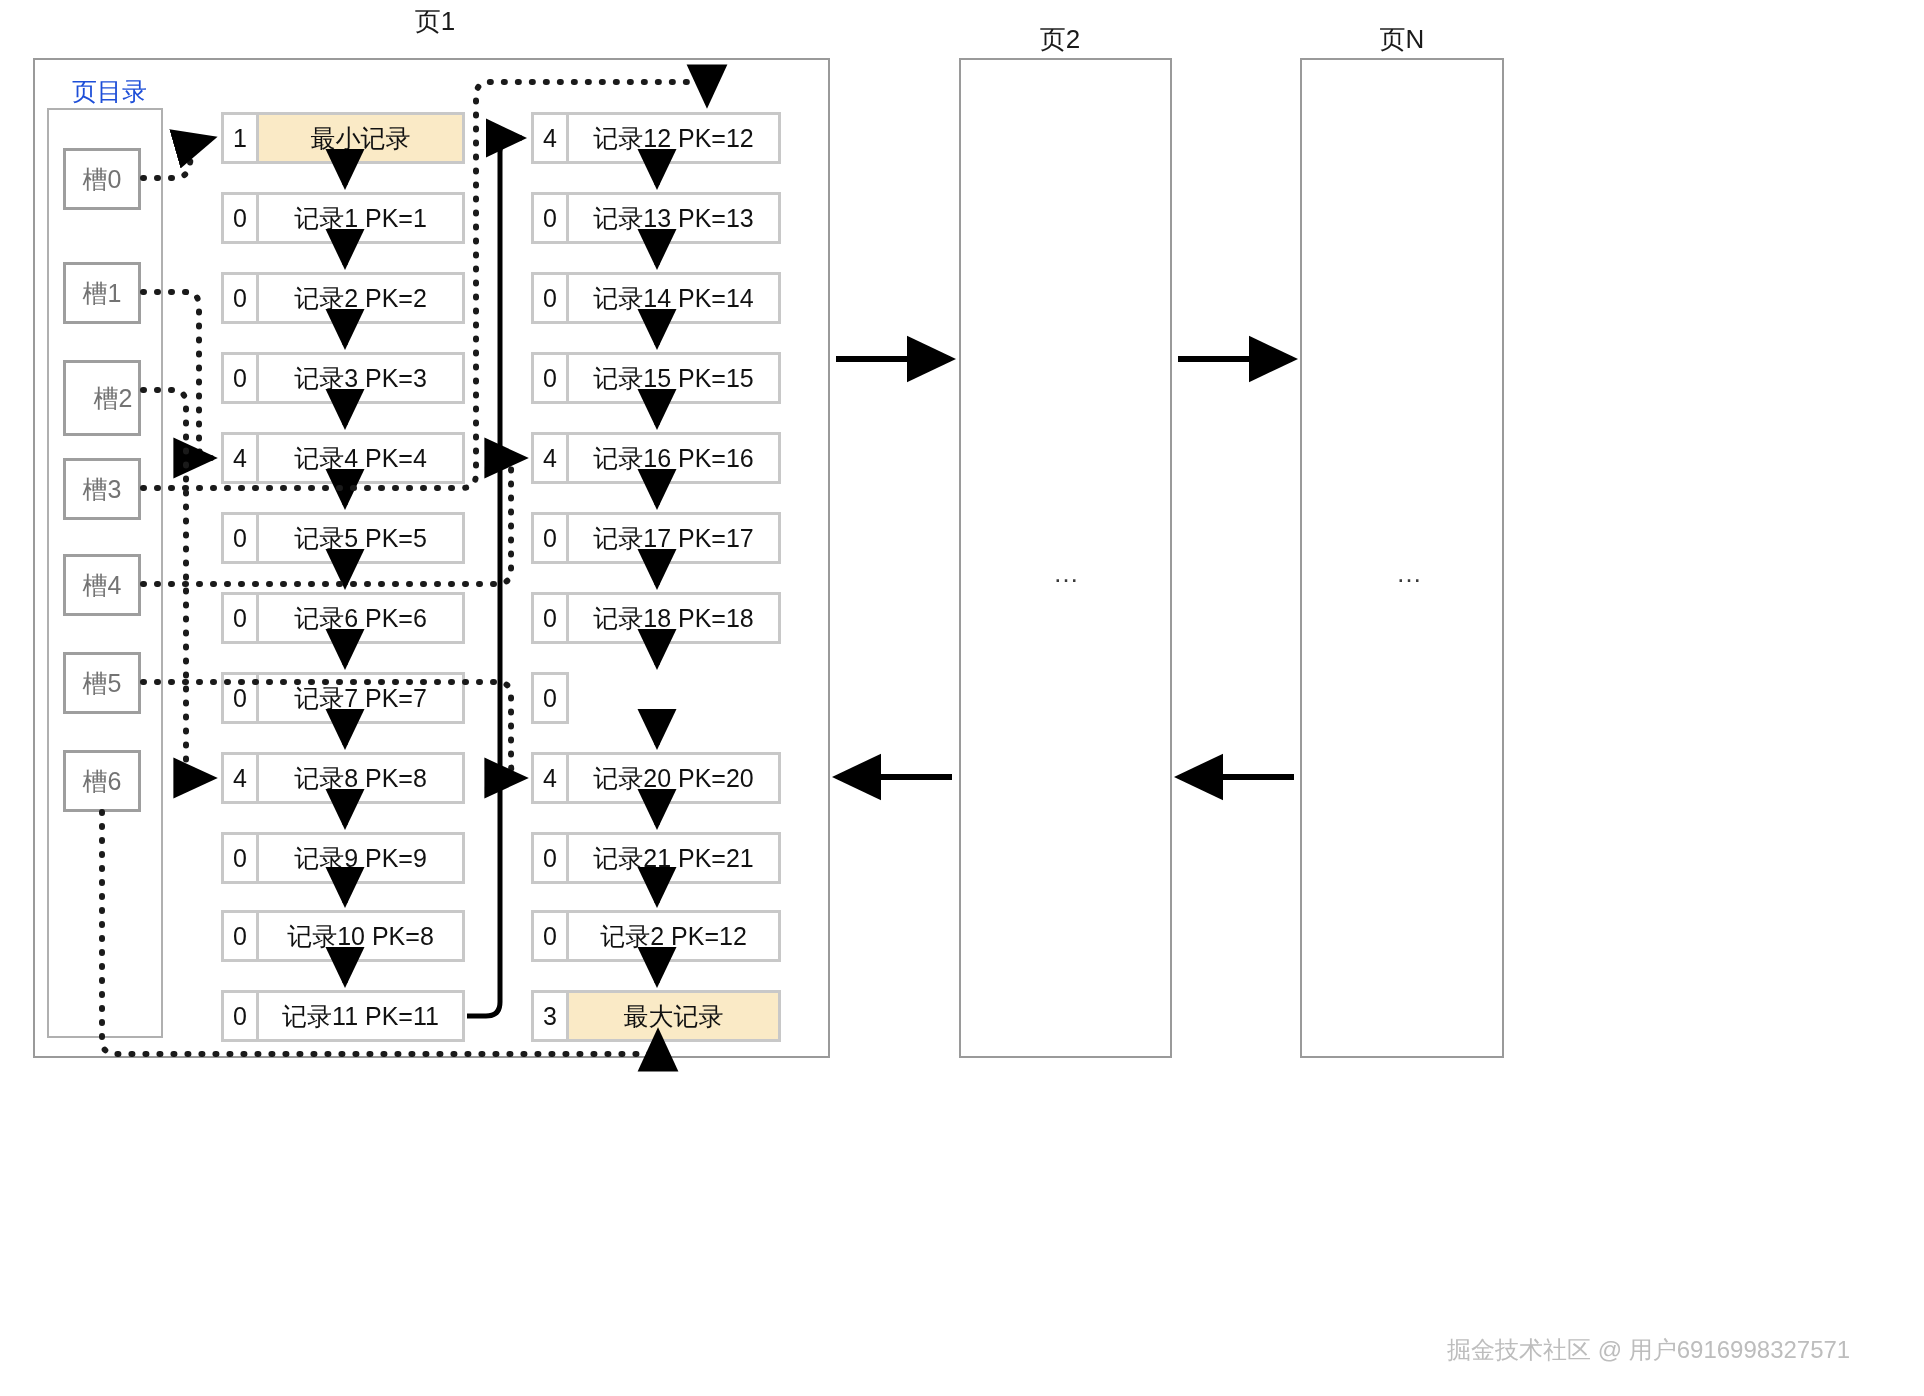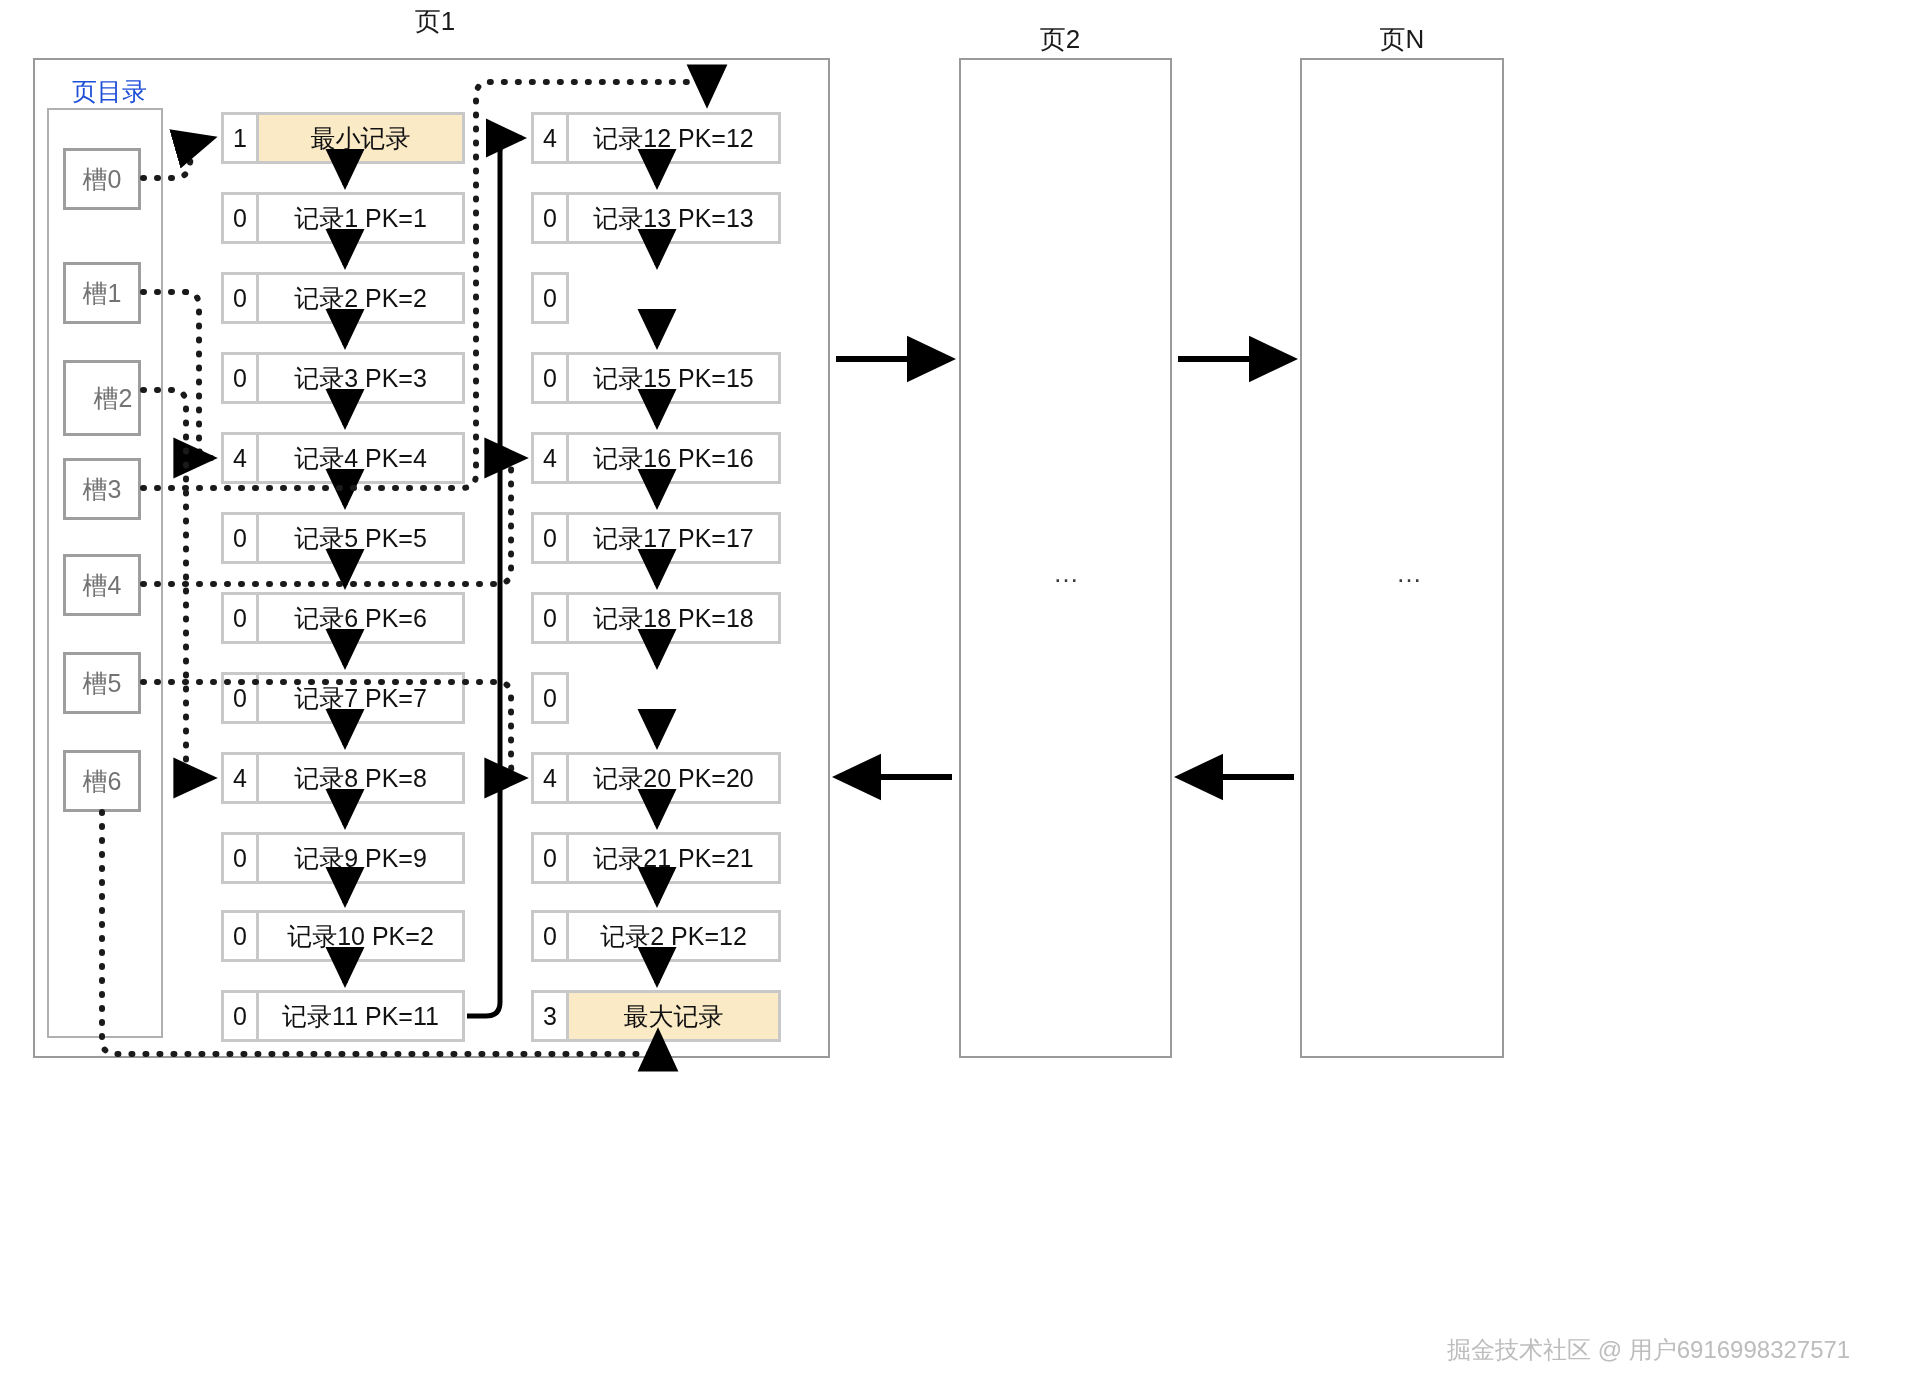--- a/index.html
+++ b/index.html
@@ -197,37 +197,38 @@
   <div class="rec" style="left:221px; top:752px; width:244px;">
     <div class="owned">4</div>
     <div class="body">记录8 PK=8</div>
   </div>
   <div class="rec" style="left:221px; top:832px; width:244px;">
     <div class="owned">0</div>
     <div class="body">记录9 PK=9</div>
   </div>
   <div class="rec" style="left:221px; top:910px; width:244px;">
     <div class="owned">0</div>
-    <div class="body">记录10 PK=2</div>
+    <div class="body">记录10 PK=8</div>
   </div>
   <div class="rec" style="left:221px; top:990px; width:244px;">
     <div class="owned">0</div>
     <div class="body">记录11 PK=11</div>
   </div>
 
   <div class="rec" style="left:531px; top:112px; width:250px;">
     <div class="owned">4</div>
     <div class="body">记录12 PK=12</div>
   </div>
   <div class="rec" style="left:531px; top:192px; width:250px;">
     <div class="owned">0</div>
     <div class="body">记录13 PK=13</div>
   </div>
   <div class="rec" style="left:531px; top:272px; width:250px;">
     <div class="owned">0</div>
+    <div class="body">记录14 PK=14</div>
   </div>
   <div class="rec" style="left:531px; top:352px; width:250px;">
     <div class="owned">0</div>
     <div class="body">记录15 PK=15</div>
   </div>
   <div class="rec" style="left:531px; top:432px; width:250px;">
     <div class="owned">4</div>
     <div class="body">记录16 PK=16</div>
   </div>
   <div class="rec" style="left:531px; top:512px; width:250px;">

